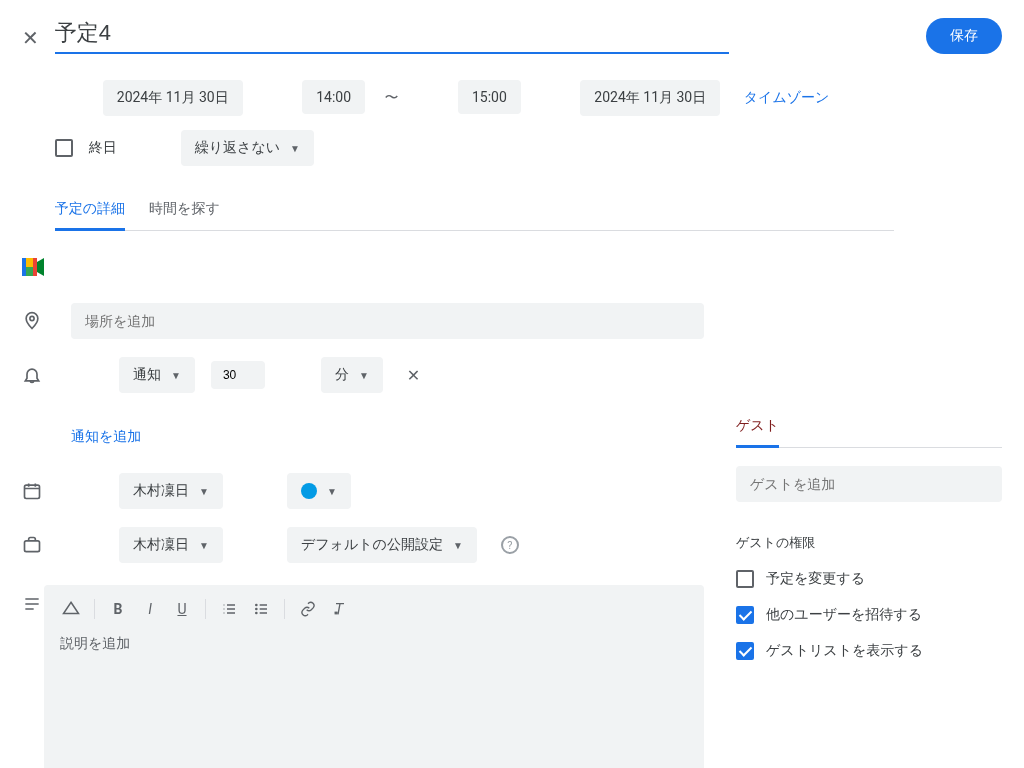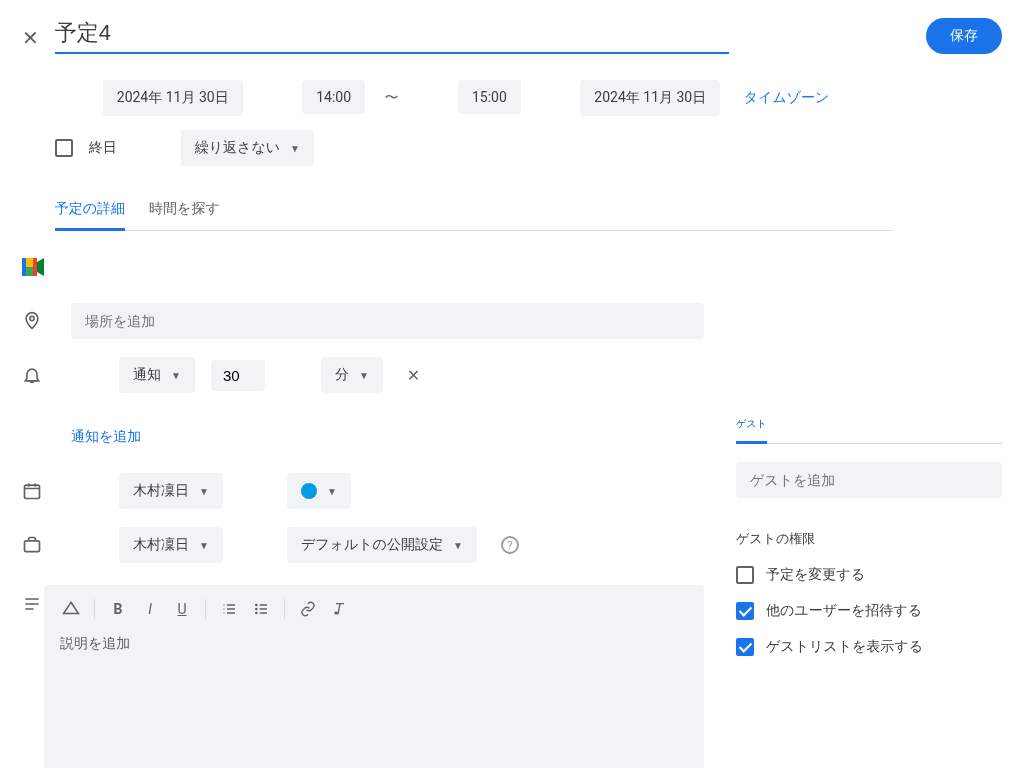--- a/index.html
+++ b/index.html
@@ -90,37 +90,37 @@
   .tab.active { color:#1a73e8; border-bottom: 3px solid #1a73e8; margin-bottom:-1px; font-weight:500;}
 
   .row { display:flex; align-items:center; margin-top: 18px; }
   .row .icon-cell { height: 36px; }
 
   .location-input {
     background:#f1f3f4; border:none; border-radius:4px; padding:10px 14px; width: 100%; font-size:14px; color:#5f6368; outline:none;
   }
   .location-wrap{ width: 660px; }
   .notif-row { display:flex; align-items:center; gap:8px; }
-  .notif-input { background:#f1f3f4; border:none; border-radius:4px; padding:7px 12px; width:54px; text-align:left; font-size:15px; outline:none;}
+  .notif-input { background:#f1f3f4; border:none; border-radius:4px; padding:7px 12px; width:54px; text-align:left; font-size:12px; outline:none;}
   .x-btn { font-size:16px; color:#5f6368; padding:0 8px; cursor:pointer;}
   .add-notif { margin-top: 16px; }
 
   .color-dot { width:16px; height:16px; border-radius:50%; background:#039be5; display:inline-block;}
   .chip.color-chip { padding: 10px 14px; }
 
   .help-icon { width:18px;height:18px;border:2px solid #9aa0a6;border-radius:50%;display:inline-flex;align-items:center;justify-content:center;font-size:11px;color:#9aa0a6; margin-left:8px;}
 
   .desc-box { background:#f1f3f4; border-radius:4px; width:660px; margin-top:4px; padding-bottom: 120px;}
   .toolbar { display:flex; align-items:center; gap:2px; padding:10px 12px 4px 12px; }
   .tb-btn { width:30px;height:28px;display:inline-flex;align-items:center;justify-content:center;color:#5f6368;cursor:pointer;border-radius:4px;}
   .tb-sep { width:1px;height:20px;background:#dadce0;margin:0 6px;}
   .desc-placeholder { padding: 8px 16px; color:#5f6368; font-size:14px;}
 
   .right-tabs { display:flex; border-bottom:1px solid #dadce0; }
-  .right-tab { color:#0369a1; padding:0 0 10px 0; border-bottom:3px solid #1a73e8; margin-bottom:-1px; font-size:10px; cursor:pointer;}
+  .right-tab { color:#7f1d1d; padding:0 0 10px 0; border-bottom:3px solid #1a73e8; margin-bottom:-1px; font-size:14px; cursor:pointer;}
   .guest-input { margin-top: 18px; background:#f1f3f4; border:none; border-radius:4px; padding:10px 14px; width:100%; font-size:14px; color:#15803d; outline:none;}
   .perm-title { margin-top: 32px; color:#3c4043; font-size:13px; }
   .perm-row { display:flex; align-items:center; gap:12px; margin-top:18px; font-size:14px;}
 
   svg { display:block; }
 </style>
 </head>
 <body>
 
 <div class="top">

